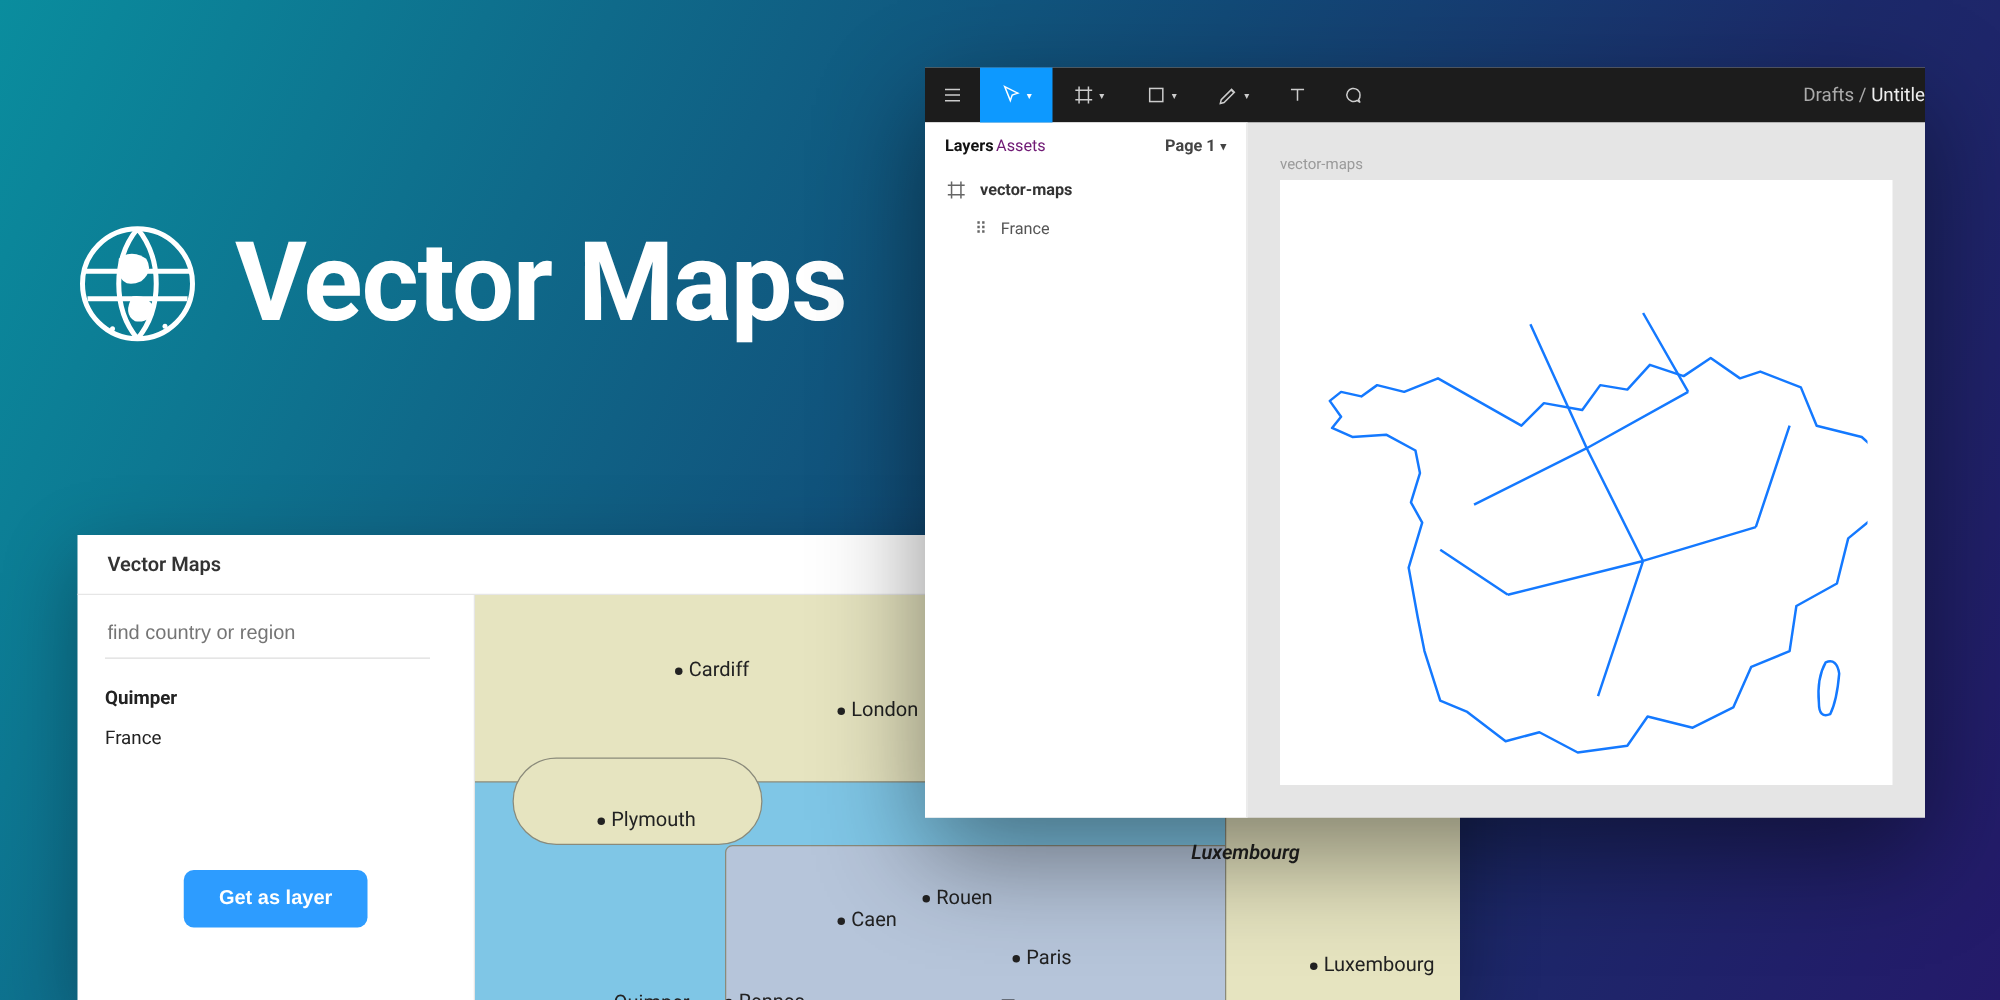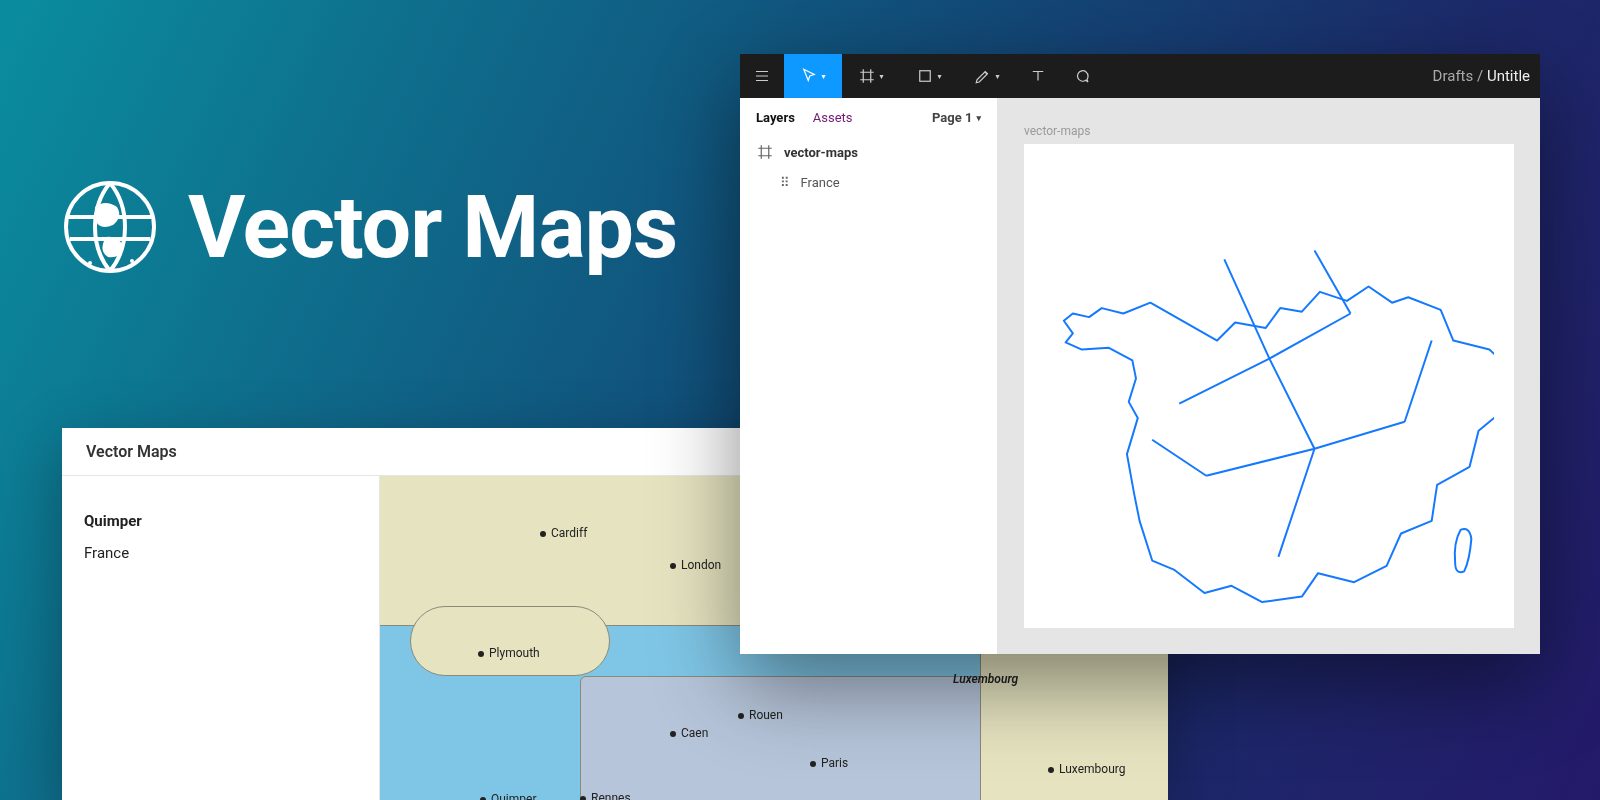--- a/index.html
+++ b/index.html
@@ -17,37 +17,37 @@
   .plugin-body { flex: 1; display: flex; }
   .plugin-side { width: 318px; padding: 14px 22px 22px 22px; display: flex; flex-direction: column; border-right: 1px solid #e6e6e6; }
   .search { font-size: 16px; color: #aaa; padding: 8px 2px 10px 2px; border: none; border-bottom: 1px solid #ddd; outline: none; width: 260px; background: transparent; }
   .sel-h { font-size: 15px; font-weight: 700; color: #222; margin-top: 22px; }
   .sel-v { font-size: 15px; color: #222; margin-top: 14px; }
   .spacer { flex: 1; }
   .getbtn { align-self: center; background: #2d9cff; color: #fff; font-size: 16px; font-weight: 600; padding: 14px 28px; border: none; border-radius: 8px; cursor: pointer; margin-bottom: 36px; }
   .plugin-map { flex: 1; position: relative; background: #7fc6e6; overflow: hidden; }
   .land { position: absolute; background: #e6e4c0; border: 1.5px solid #8a8a7a; border-radius: 6px; }
   .land.fr { background: #b6c5da; }
-  .city { position: absolute; font-size: 12px; color: #222; white-space: nowrap; }
+  .city { position: absolute; font-size: 16px; color: #222; white-space: nowrap; }
   .city .dot { display:inline-block; width:6px; height:6px; border-radius:50%; background:#222; margin-right:5px; vertical-align:middle; }
   .country-lbl { position:absolute; font-size:22px; font-weight:700; color:#111; }
 
   
   .figma { position: absolute; left: 740px; top: 54px; width: 800px; height: 600px; background: #e5e5e5; box-shadow: 0 30px 80px rgba(0,0,0,.45); display:flex; flex-direction:column; }
   .toolbar { height: 44px; background: #1c1c1c; display:flex; align-items:center; color:#ccc; padding: 0 0 0 0; }
   .tbtn { width:44px; height:44px; display:flex; align-items:center; justify-content:center; position:relative; }
   .tbtn.active { background:#0d99ff; color:#fff; }
   .tbtn .chev { margin-left:3px; font-size:8px; }
   .tbtn.wide { width:58px; }
-  .toolbar .crumbs { margin-left:auto; padding-right:10px; font-size:15px; color:#aaa; white-space:nowrap; }
+  .toolbar .crumbs { margin-left:auto; font-size:15px; color:#aaa; white-space:nowrap; }
   .toolbar .crumbs .cur { color:#eee; }
 
   .figma-body { flex:1; display:flex; background:#e5e5e5; }
   .layers { width:258px; background:#fff; border-right:1px solid #e5e5e5; padding:12px 16px; font-size:13px; color:#333; }
-  .lay-tabs { display:flex; gap:18px; font-size:13px; }
+  .lay-tabs { display:flex; gap:2px; font-size:13px; }
   .lay-tabs .t { color:#701a75; cursor:pointer; }
   .lay-tabs .t.on { color:#111; font-weight:700; }
   .lay-tabs .page { margin-left:auto; color:#444; display:flex; align-items:center; gap:4px;font-weight:bold; }
   .layer-row { margin-top:18px; display:flex; align-items:center; gap:10px; }
   .layer-row.child { margin-left:24px; margin-top:14px; color:#555; }
   .layer-ic { font-size:13px; color:#666; }
 
   .canvas-wrap { flex:1; position:relative; padding:26px 26px; }
   .frame-lbl { font-size:12px; color:#9a9a9a; margin-bottom:6px; }
   .canvas { background:#fff; width:100%; height:calc(100% - 20px); display:flex; align-items:center; justify-content:center; }
@@ -67,23 +67,25 @@
     <circle cx="72" cy="84" r="2" fill="#fff" stroke="none"></circle>
     <circle cx="30" cy="86" r="2" fill="#fff" stroke="none"></circle>
   </svg>
   <h1>Vector Maps</h1>
 </div>
 
 <div class="plugin">
   <div class="plugin-header">Vector Maps</div>
   <div class="plugin-body">
     <div class="plugin-side">
+      <input class="search" placeholder="find country or region" style="">
       <div class="sel-h">Quimper</div>
       <div class="sel-v">France</div>
       <div class="spacer"></div>
+      <button class="getbtn">Get as layer</button>
     </div>
     <div class="plugin-map">
 
       <div class="land" style="left:-40px; top:-70px; width:420px; height:220px; border-radius:12px;"></div>
       <div class="land" style="left:30px; top:130px; width:200px; height:70px; border-radius:40px;"></div>
       <div class="land fr" style="left:200px; top:200px; width:640px; height:400px;"></div>
       <div class="land" style="left:600px; top:140px; width:400px; height:500px;"></div>
 
       <div class="city" style="left:160px; top:50px;"><span class="dot"></span><span>Cardiff</span></div>
       <div class="city" style="left:290px; top:82px;"><span class="dot"></span><span>London</span></div>

